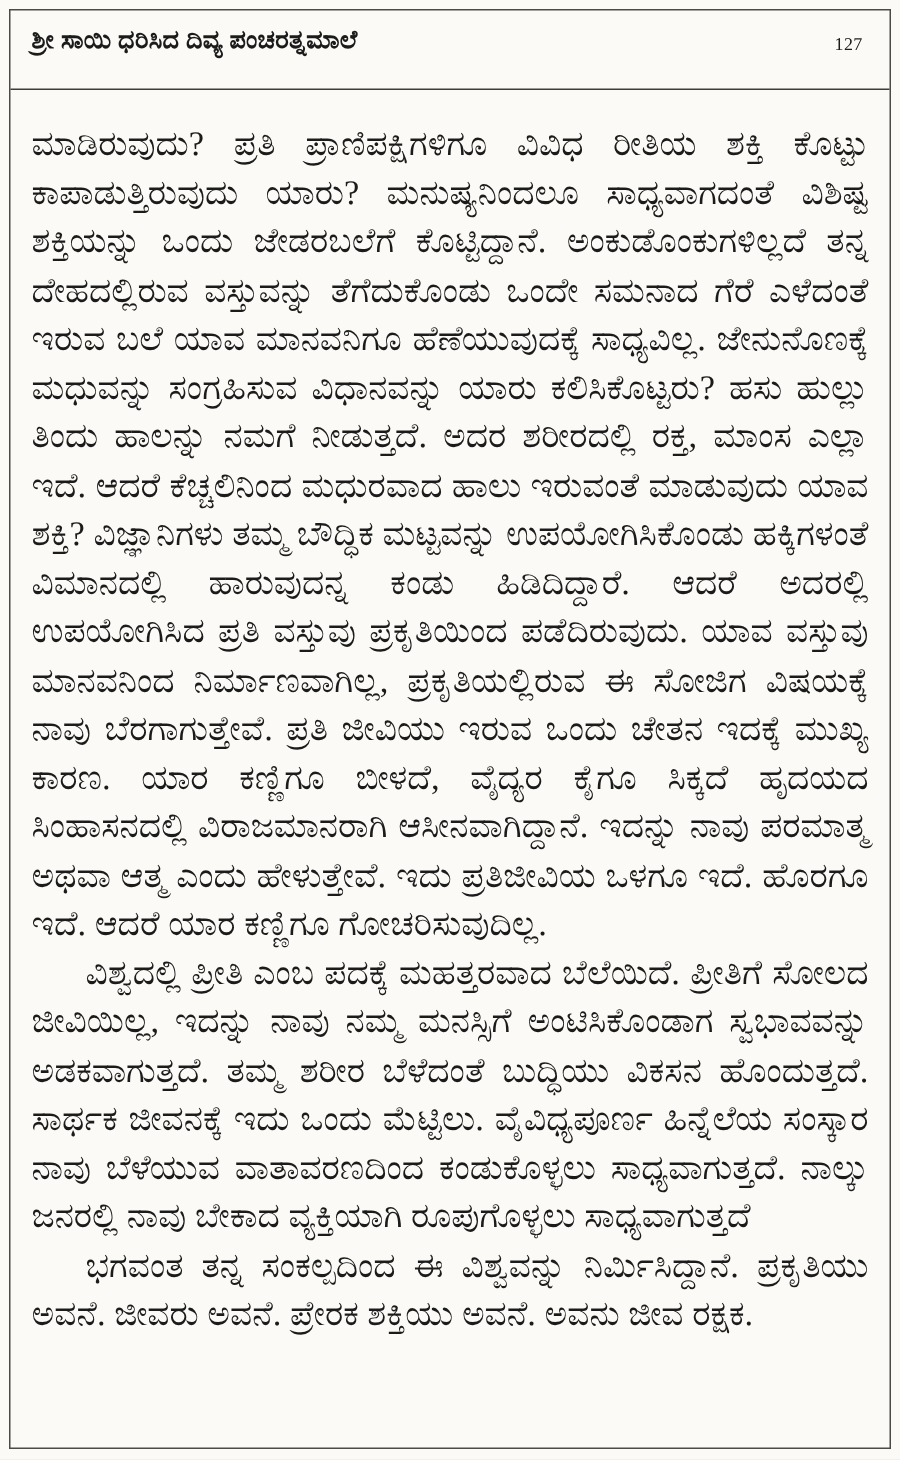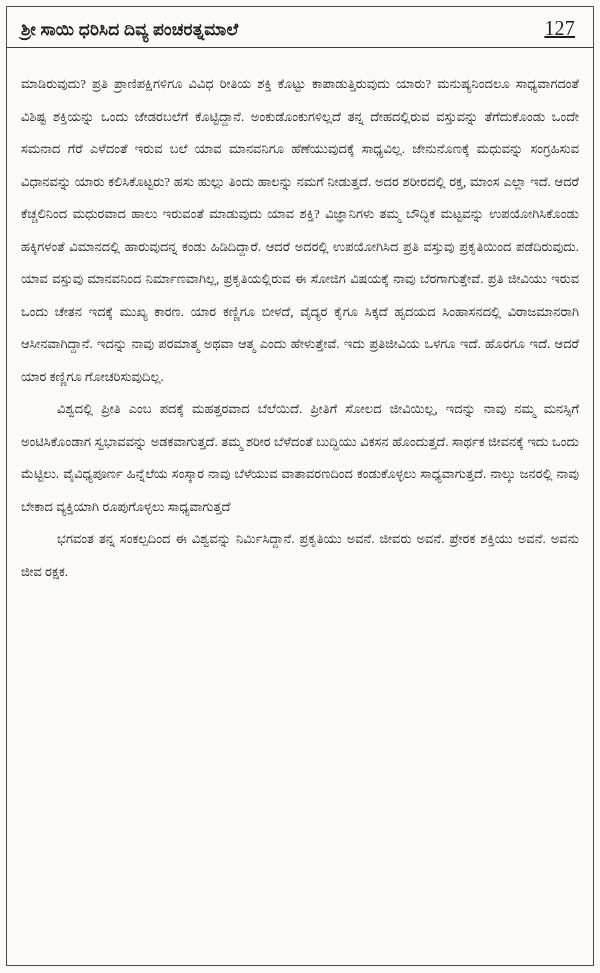--- a/index.html
+++ b/index.html
@@ -35,38 +35,37 @@
     right: 7px;
     bottom: 8px;
     box-sizing: border-box;
     display: flex;
     flex-direction: column;
   }
   .page-header {
     display: flex;
     justify-content: space-between;
     align-items: flex-end;
-    padding: 10px 14px 7px 14px;
+    padding: 10px 14px 22px 14px;
     border-bottom: 1.6px solid #3c3c3a;
     font-size: 17px;
     letter-spacing: 0.2px;
   }
   .header-title {
     font-weight: 600;
   }
   .header-page-number {
-    font-size: 20px;
+    font-size: 12px;
     font-weight: 400;
     padding-right: 4px;
-    text-decoration: underline;
   }
   .page-body {
     flex: 1;
     padding: 20px 14px 10px 14px;
-    font-size: 13px;
+    font-size: 23px;
     line-height: 32.5px;
     text-align: justify;
   }
   .page-body p {
     margin: 0;
   }
   .page-body p.indent {
     text-indent: 36px;
   }
 </style>

